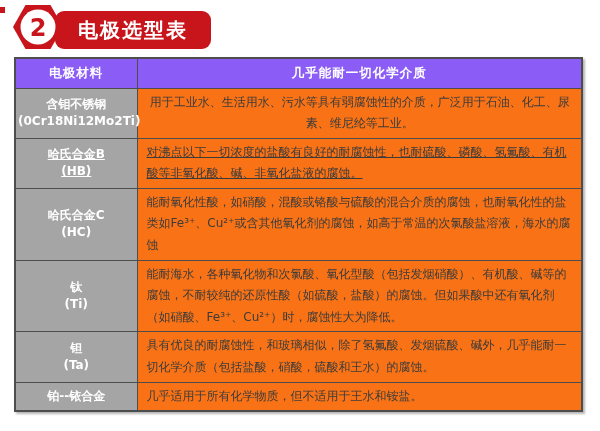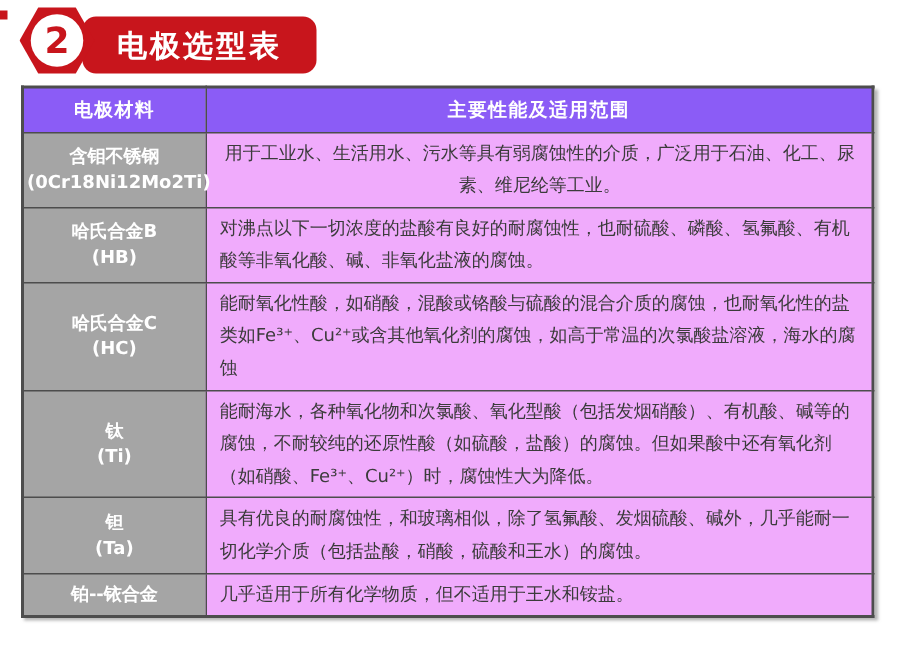--- a/index.html
+++ b/index.html
@@ -52,28 +52,28 @@
     height: 30px; text-align: center;
     letter-spacing: 1px;
   }
   td.mat-cell {
     background: #a5a5a5; color: #ffffff;
     font-size: 12px; font-weight: bold;
     text-align: center; line-height: 1.45;
     padding: 2px 2px;
   }
   td.desc-cell {
-    background: #f0abfc; color: #3b3b3b;
+    background: #f97316; color: #3b3b3b;
     font-size: 12px; line-height: 1.8;
     padding: 3px 8px 3px 9px;
     text-align: left;
   }
   
   tr[data-row="0"] td { height: 50px; text-align: center; }
-  tr[data-row="1"] td { height: 48px; }
+  tr[data-row="1"] td { height: 48px; text-decoration: underline; }
   tr[data-row="2"] td { height: 66px; }
   tr[data-row="3"] td { height: 68px; margin-top: 15px; }
   tr[data-row="4"] td { height: 49px; }
   tr[data-row="5"] td { height: 24px; }
   tr[data-row="6"] td { height: 23px; }
   .mat-sub { display: block; }
 </style>
 </head>
 <body>
 
@@ -95,21 +95,21 @@
   </div>
 
   <table class="etable">
     <colgroup>
         <col class="col-material">
         <col>
       </colgroup>
     <thead>
       <tr>
         <th>电极材料</th>
-        <th>主要性能及适用范围</th>
+        <th>几乎能耐一切化学介质</th>
       </tr>
     </thead>
     <tbody id="table-body">
         <tr data-row="0">
       <td class="mat-cell">
         <span>含钼不锈钢</span><span class="mat-sub">(0Cr18Ni12Mo2Ti)</span>
       </td>
       <td class="desc-cell">用于工业水、生活用水、污水等具有弱腐蚀性的介质，广泛用于石油、化工、尿素、维尼纶等工业。</td>
     </tr>
         <tr data-row="1">

